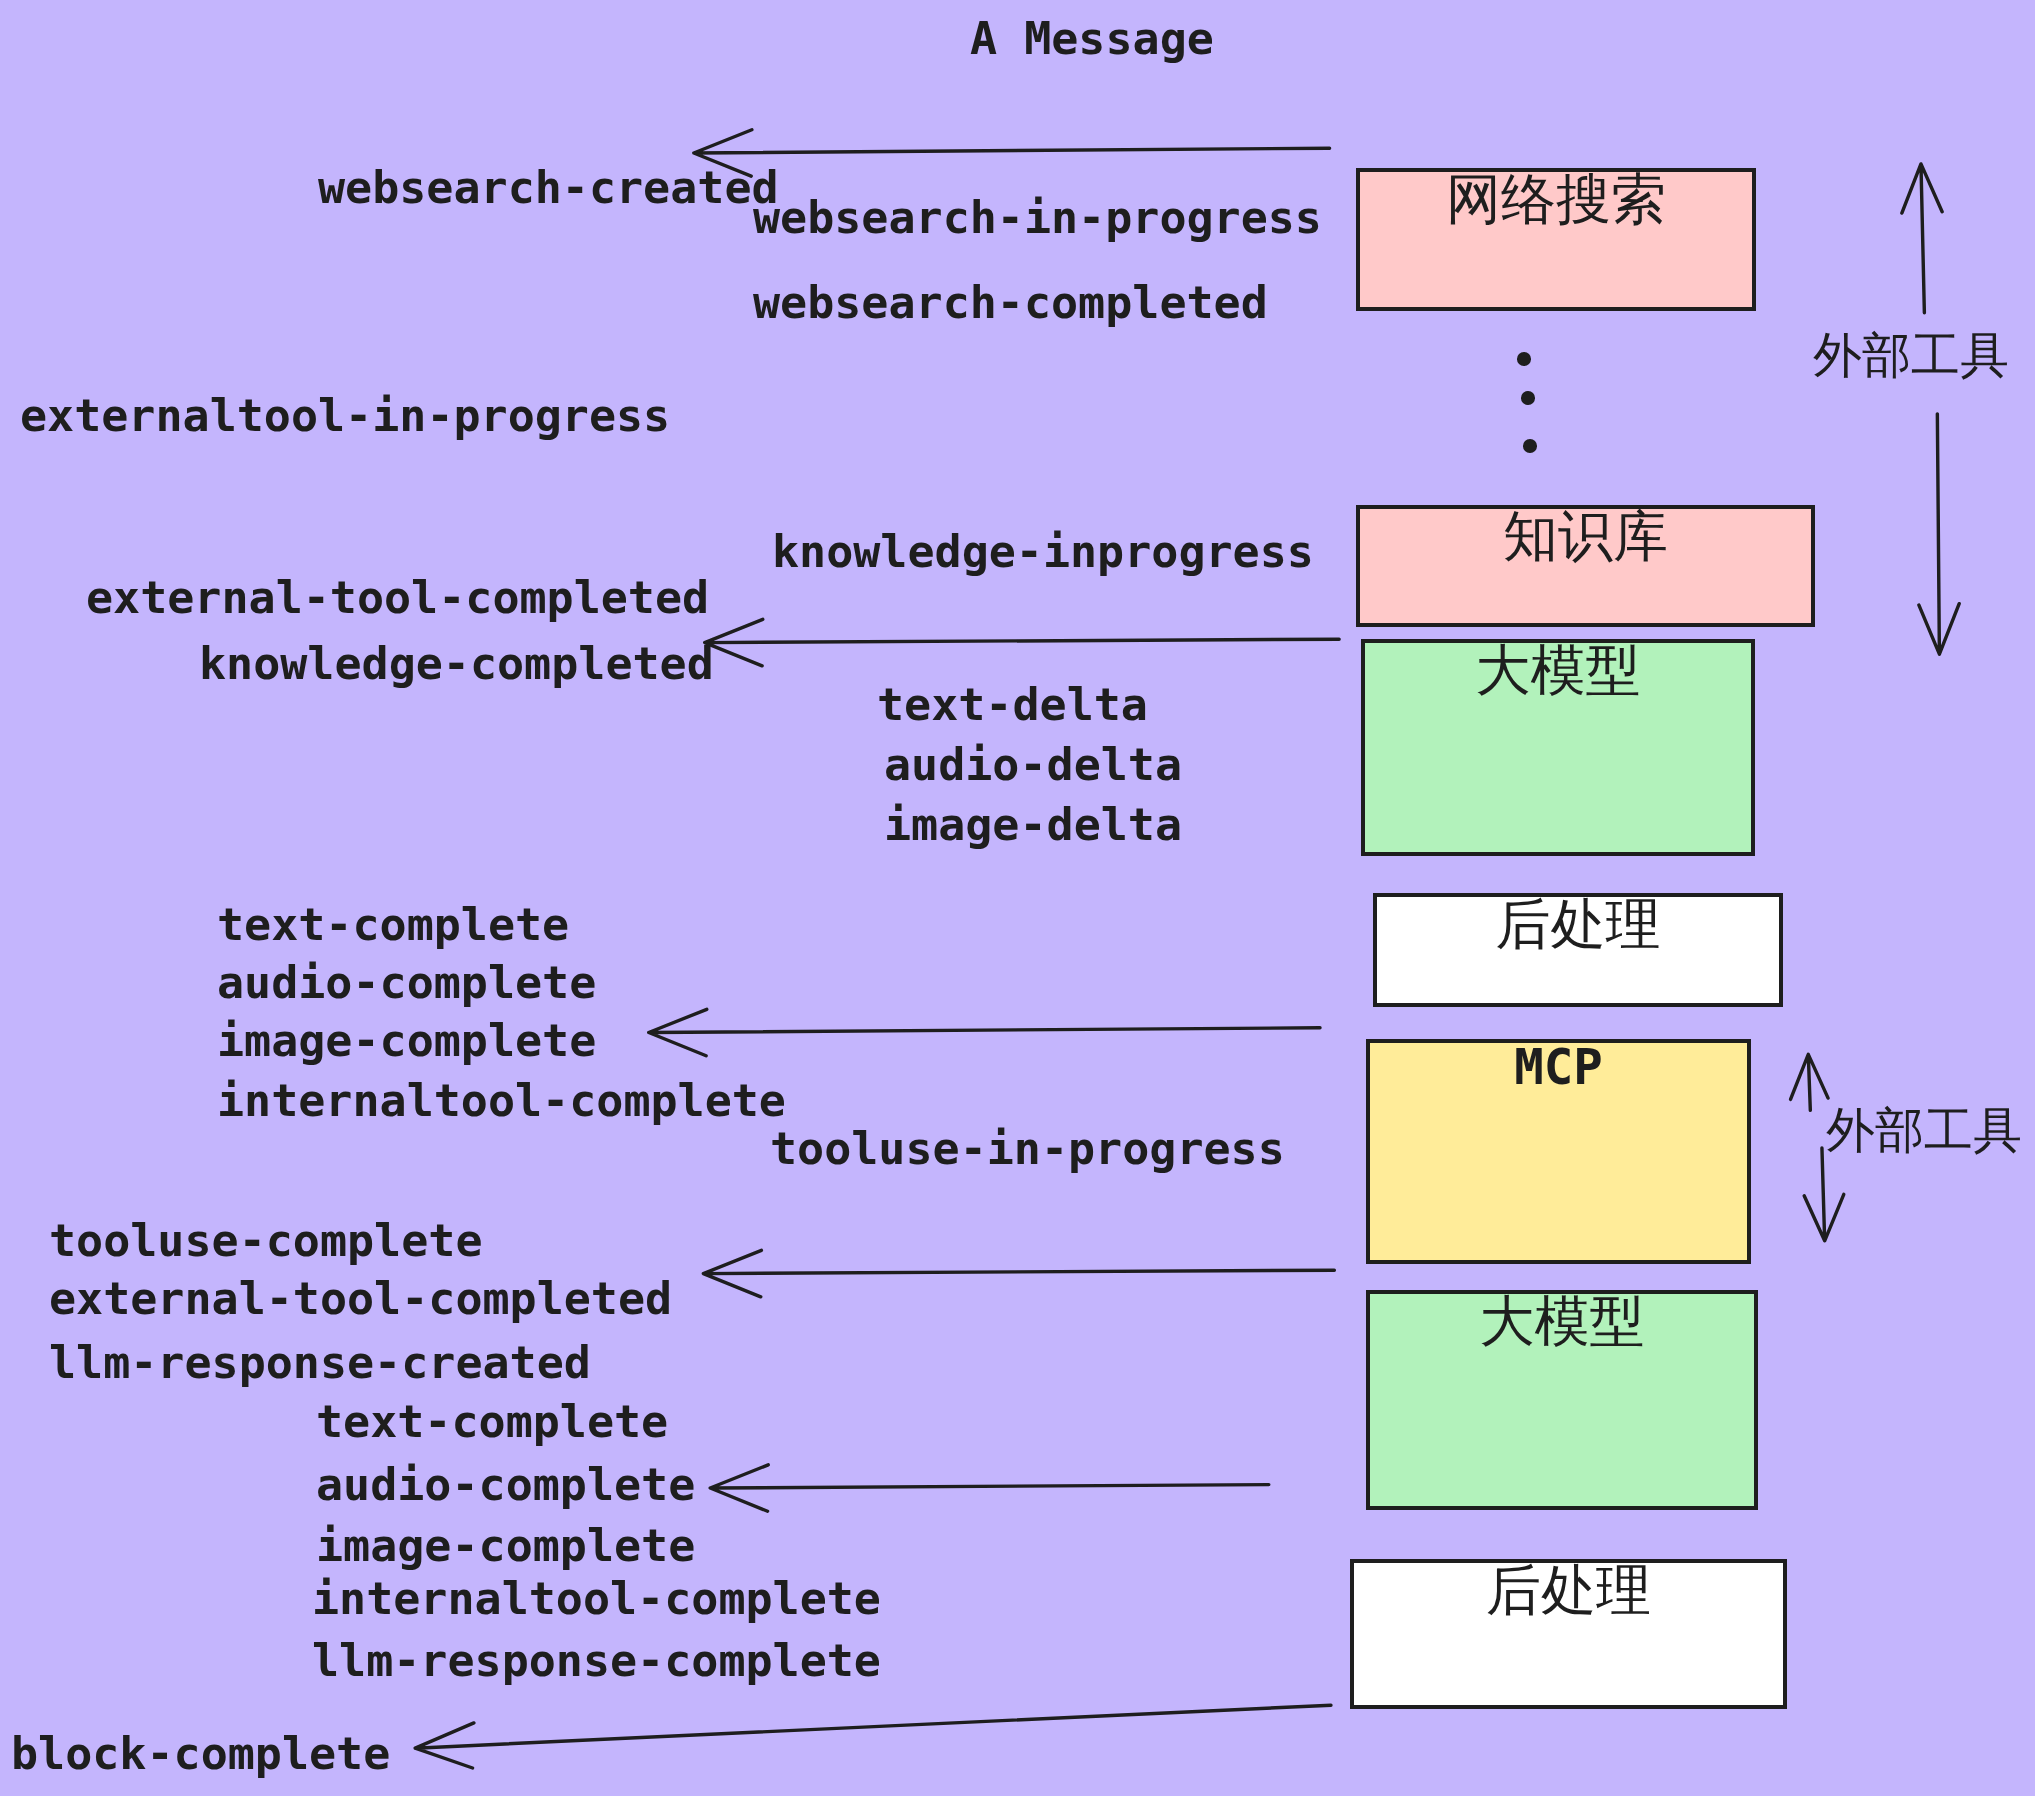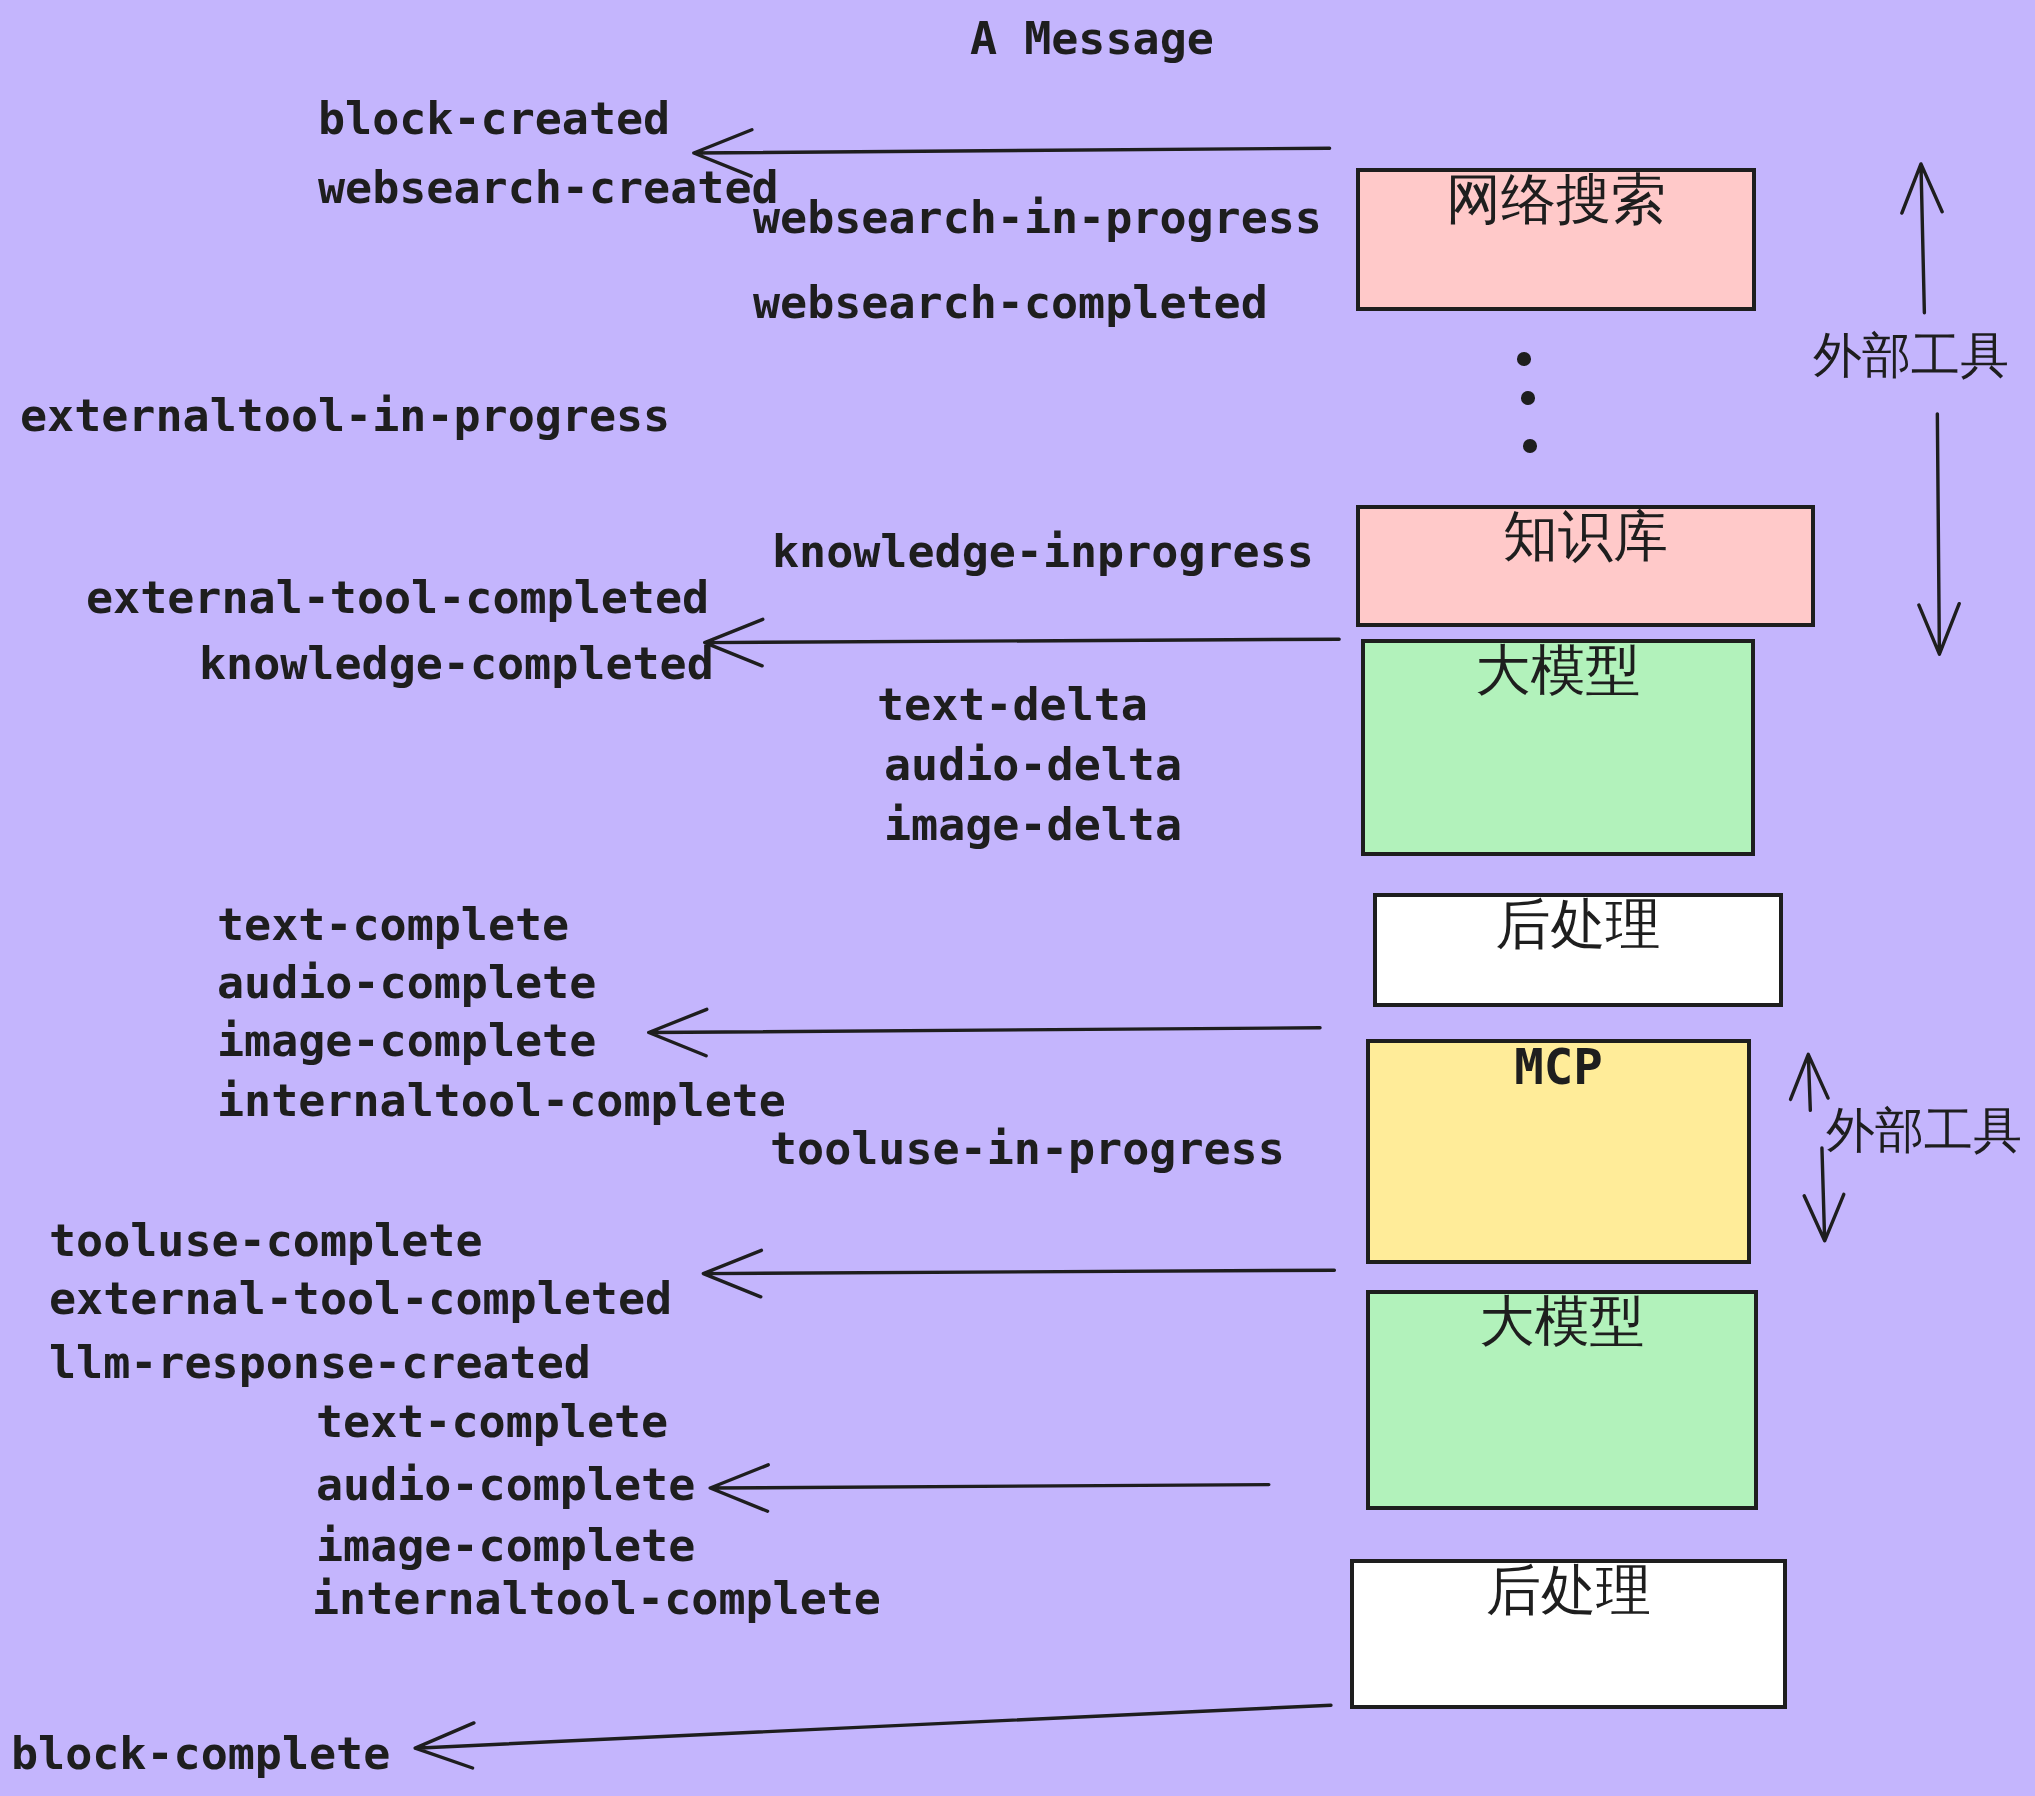--- a/index.html
+++ b/index.html
@@ -74,21 +74,20 @@
 
   #arrows{position:absolute;left:0;top:0;pointer-events:none;}
 </style>
 </head>
 <body>
 
 <div id="stage">
 
   <div class="title">A Message</div>
 
-  <div class="ev e0">block-created</div>
   <div class="ev e1">websearch-created</div>
   <div class="ev e2">websearch-in-progress</div>
   <div class="ev e3">websearch-completed</div>
   <div class="ev e4">externaltool-in-progress</div>
   <div class="ev e5">knowledge-inprogress</div>
   <div class="ev e6">external-tool-completed</div>
   <div class="ev e7">knowledge-completed</div>
   <div class="ev e8">text-delta</div>
   <div class="ev e9">audio-delta</div>
   <div class="ev e10">image-delta</div>
@@ -97,20 +96,21 @@
   <div class="ev e13">image-complete</div>
   <div class="ev e14">internaltool-complete</div>
   <div class="ev e15">tooluse-in-progress</div>
   <div class="ev e16">tooluse-complete</div>
   <div class="ev e17">external-tool-completed</div>
   <div class="ev e18">llm-response-created</div>
   <div class="ev e19">text-complete</div>
   <div class="ev e20">audio-complete</div>
   <div class="ev e21">image-complete</div>
   <div class="ev e22">internaltool-complete</div>
+  <div class="ev e23">llm-response-complete</div>
   <div class="ev e24">block-complete</div>
 
   <div class="box b-websearch" style="background-color: rgb(255, 201, 201);">
     <span class="box-label">网络搜索</span>
   </div>
   <div class="box b-knowledge" style="background-color: rgb(255, 201, 201);">
     <span class="box-label">知识库</span>
   </div>
   <div class="box b-llm1" style="background-color: rgb(178, 242, 187);">
     <span class="box-label">大模型</span>

